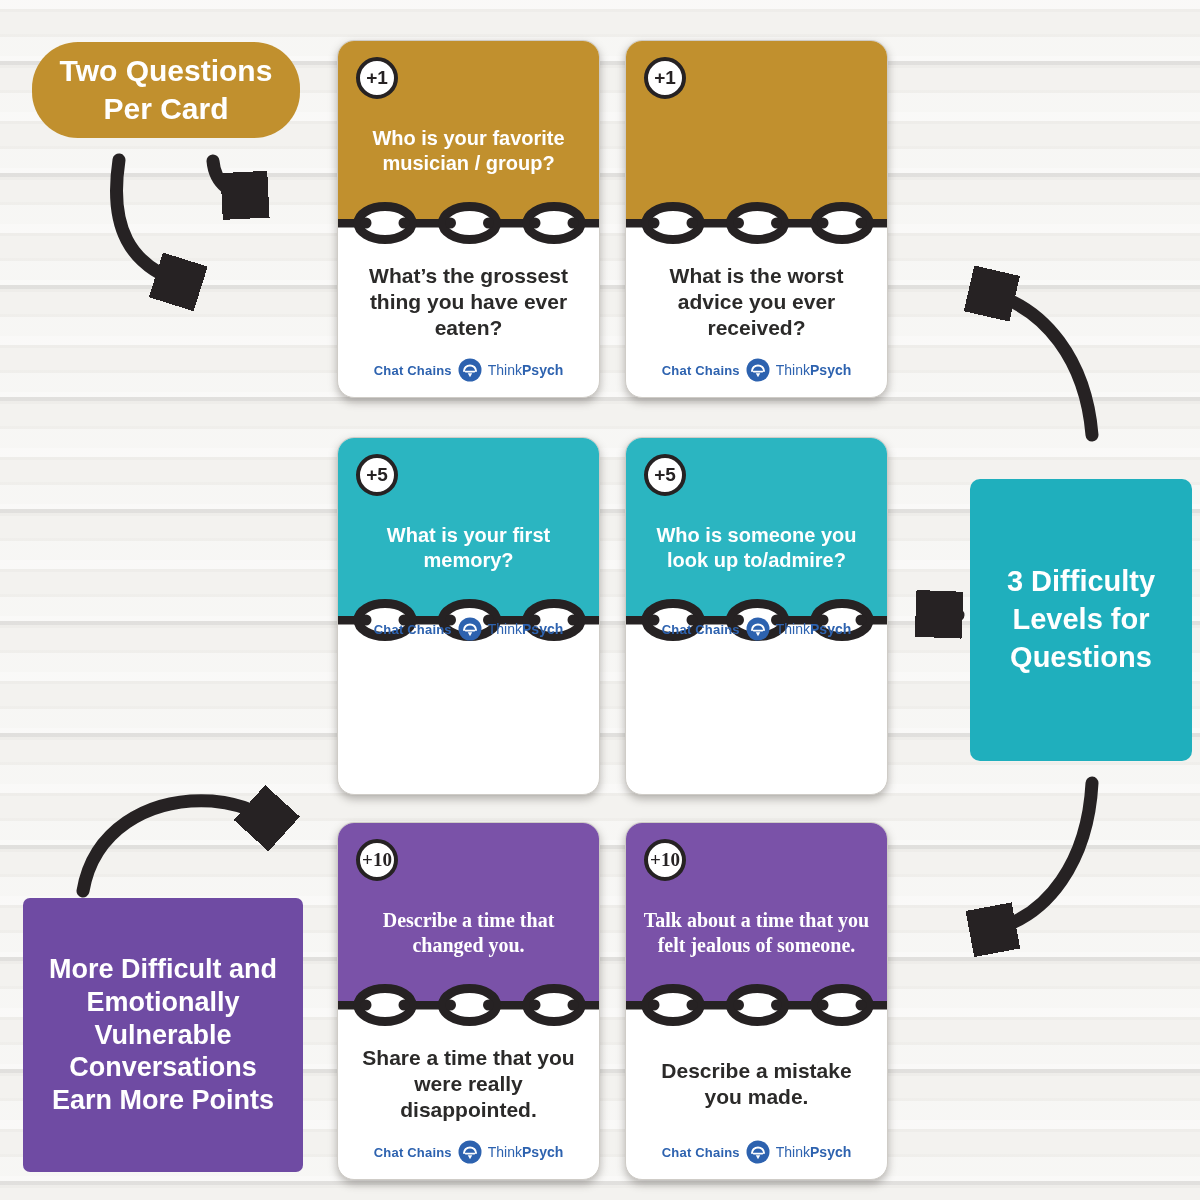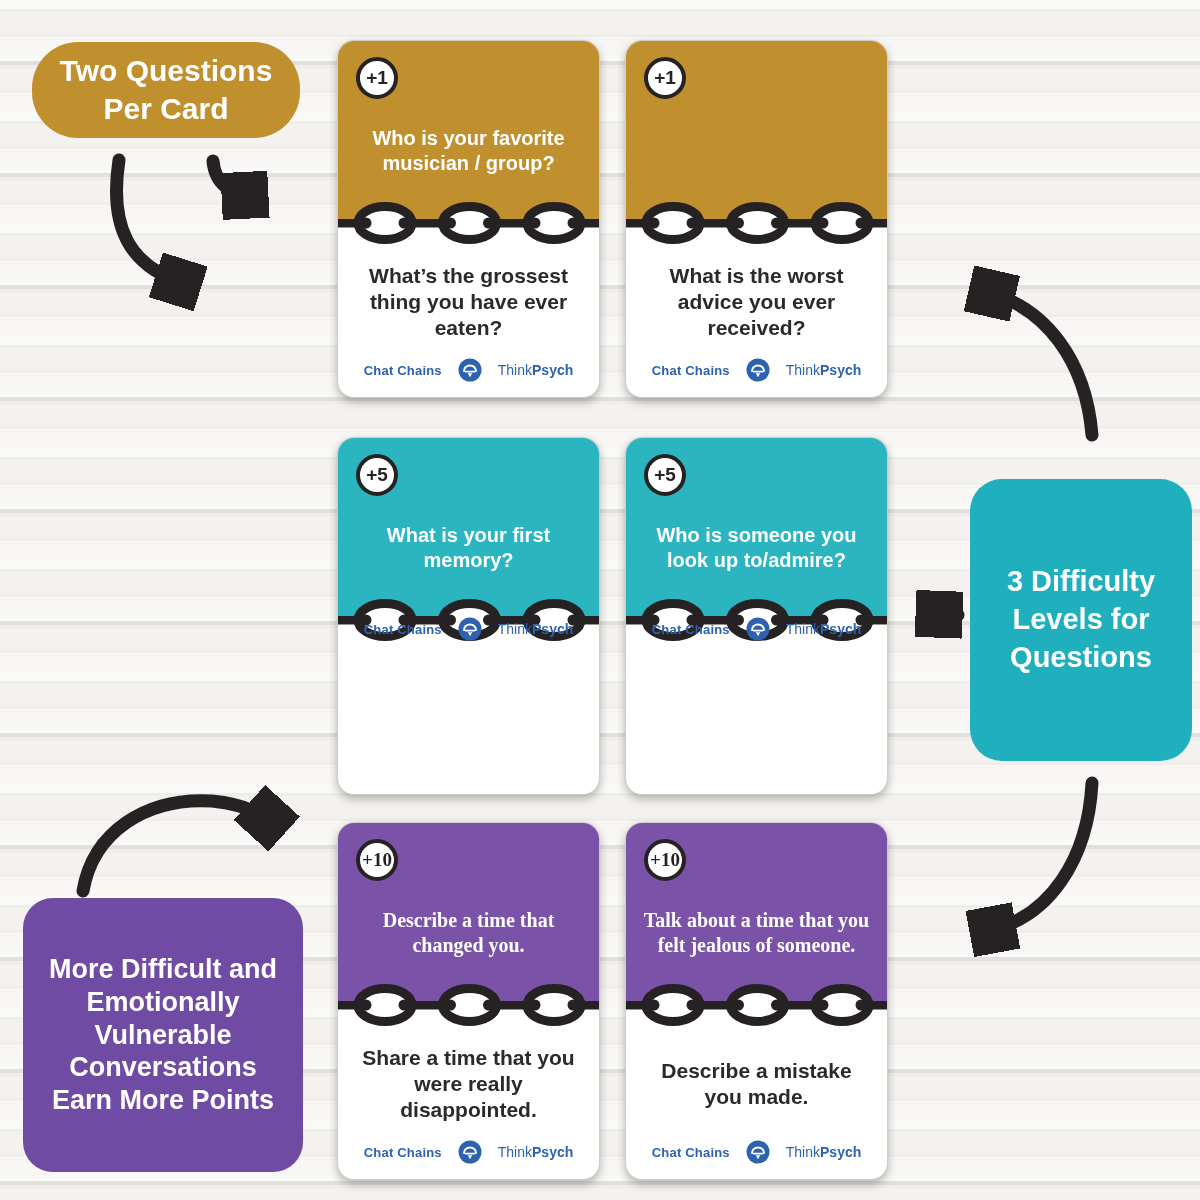--- a/index.html
+++ b/index.html
@@ -49,42 +49,42 @@
   .card-body{
     position:absolute; left:0; top:178px; right:0; bottom:0;
     display:flex; flex-direction:column;
   }
   .bottom-q{
     flex:1; display:flex; align-items:center; justify-content:center;
     padding:28px 14px 0; text-align:center;
     color:#2b2a29; font-weight:bold; font-size:21px; line-height:1.24;
   }
   .logo{
-    display:flex; align-items:center; justify-content:center; gap:16px;
+    display:flex; align-items:center; justify-content:center; gap:6px;
     margin:0 0 14px; height:26px;
   }
   .logo-cc{color:var(--blue,#2d62af); font-weight:bold; font-size:13px; letter-spacing:.2px;}
   .logo-icon{width:24px; height:24px;}
   .logo-tp{color:var(--blue,#2d62af); font-size:14px;}
   .logo-tp b{font-weight:bold;}
   
   .callout{
     position:absolute; display:flex; align-items:center; justify-content:center;
     text-align:center; color:#fff; font-weight:bold;
   }
   #callout-two-questions{
     left:32px; top:42px; width:268px; height:96px; border-radius:46px;
     background:var(--gold,#c1902e); font-size:30px; line-height:1.27; padding:0 18px; box-sizing:border-box;
   }
   #callout-difficulty{
-    left:970px; top:479px; width:222px; height:282px; border-radius:32px;
+    left:970px; top:479px; width:222px; height:282px; border-radius:10px;
     background:var(--tealDark,#1fafbd); font-size:29px; line-height:1.3; padding:0 16px; box-sizing:border-box;
   }
   #callout-points{
-    left:23px; top:898px; width:280px; height:274px; border-radius:30px;
+    left:23px; top:898px; width:280px; height:274px; border-radius:7px;
     background:var(--purpleDark,#6f4ba3); font-size:27px; line-height:1.22; padding:0 20px; box-sizing:border-box;
   }
   
   #arrows{position:absolute; left:0; top:0; width:1200px; height:1200px; pointer-events:none;}
   #arrows path{fill:none; stroke:var(--ink,#262223); stroke-width:13; stroke-linecap:round;}
   .hidden-defs{position:absolute; width:0; height:0; overflow:hidden;}
 </style>
 </head>
 <body>
 

